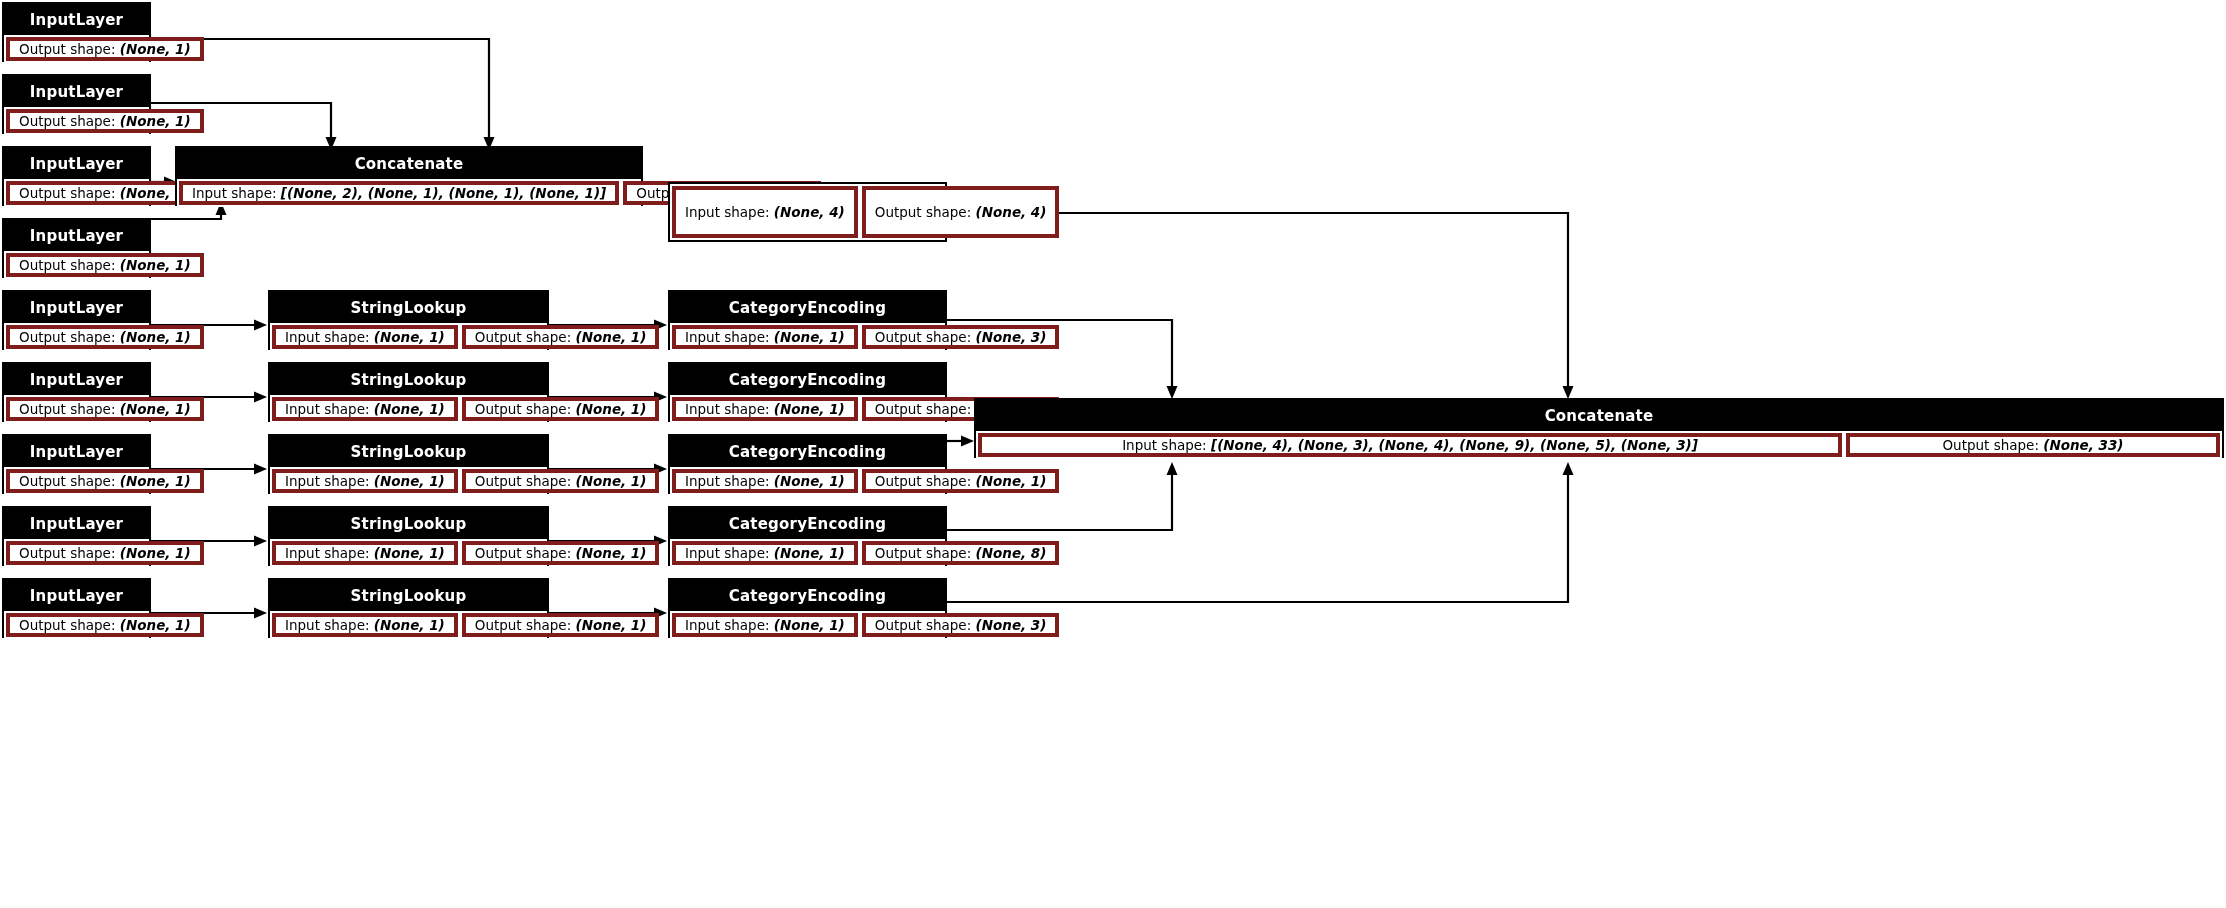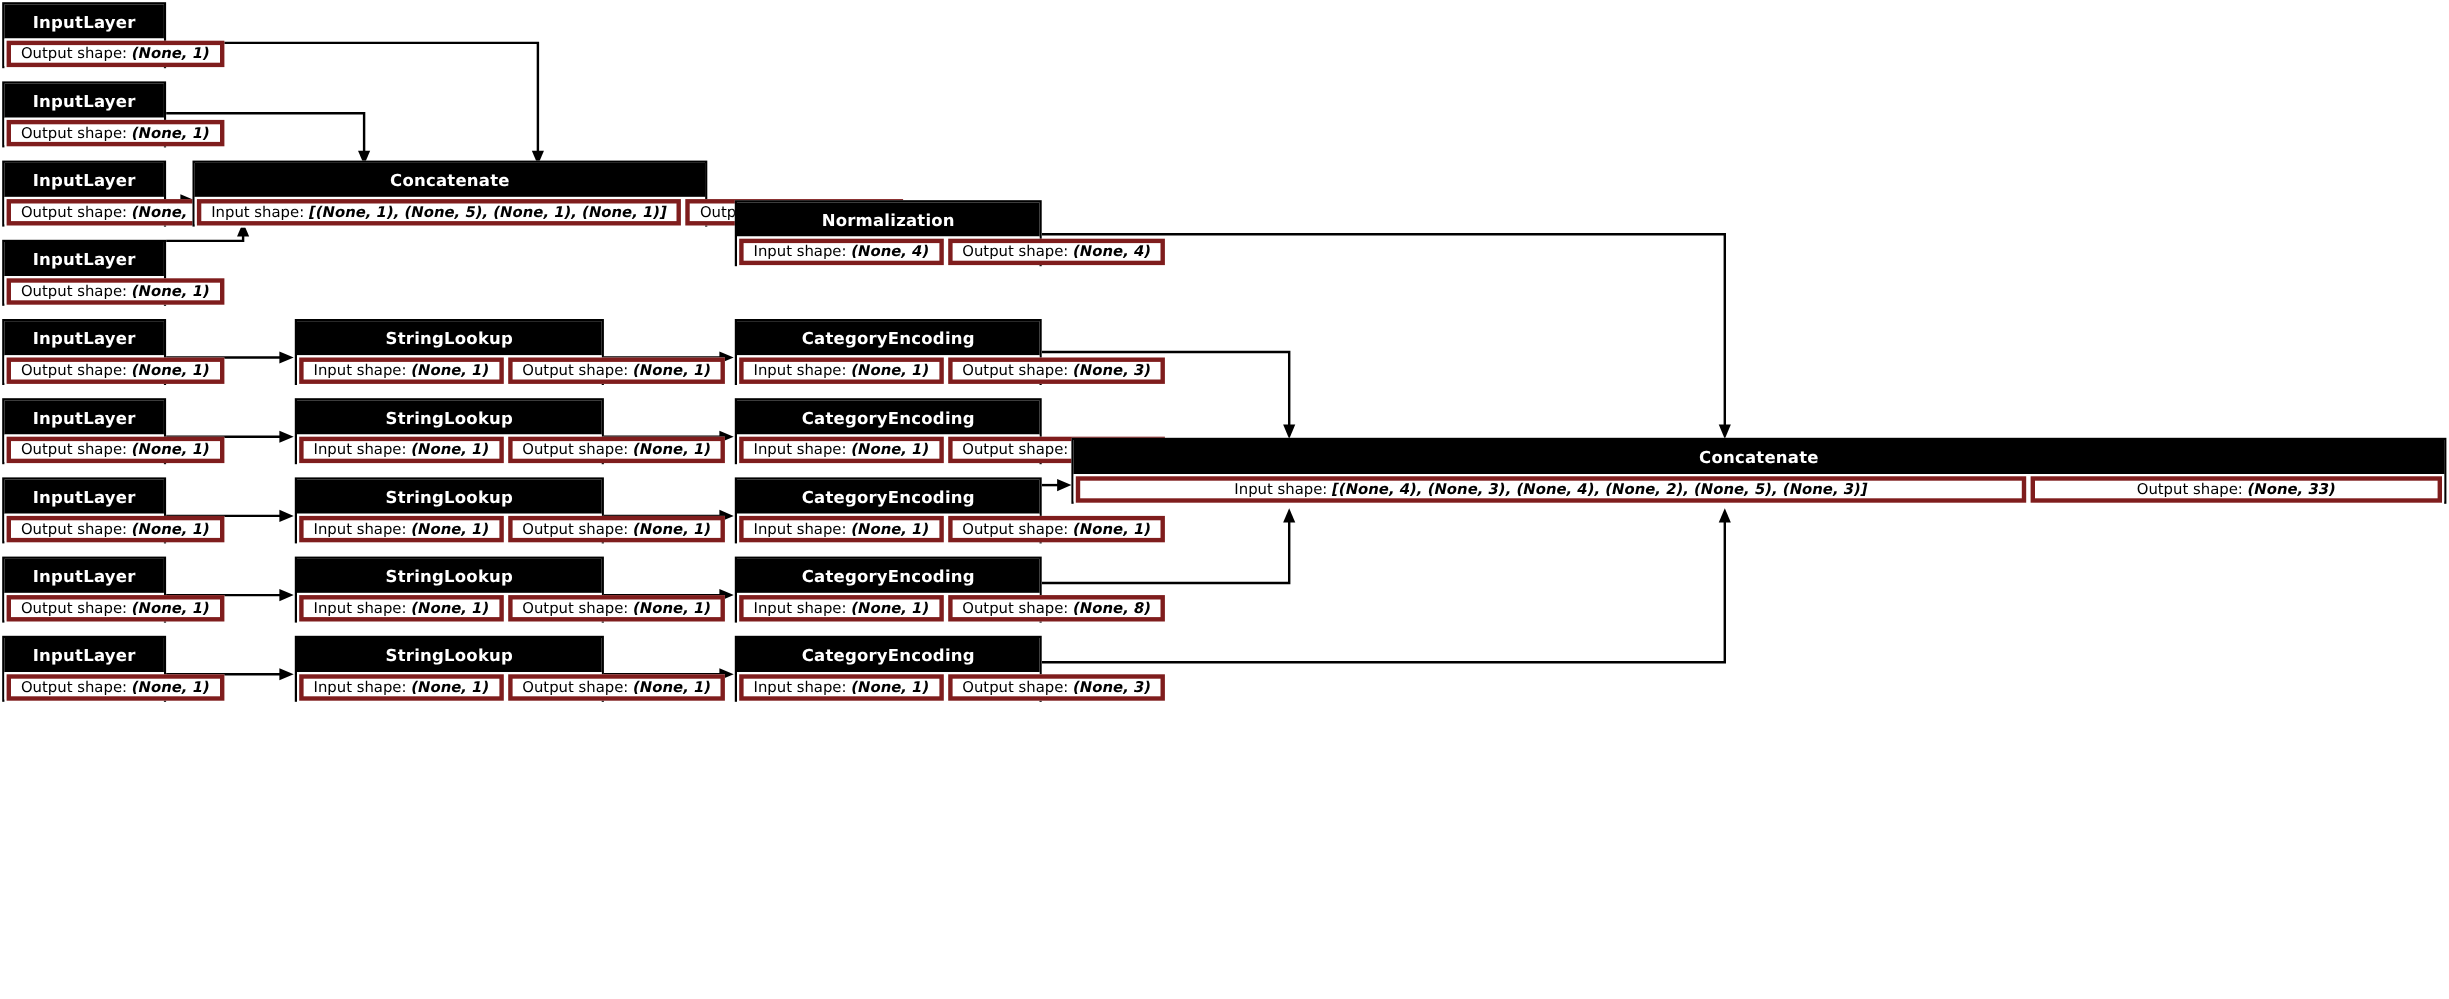--- a/index.html
+++ b/index.html
@@ -173,30 +173,29 @@
       <div class="shape-cell">
         <span class="lbl">Output shape:</span>&nbsp;<b>(None, 1)</b>
       </div>
     </div>
   </div>
 
   <div class="node" style="left:175px; top:146px; width:468px; height:60px;">
     <div class="node-title">Concatenate</div>
     <div class="node-shapes">
       <div class="shape-cell" style="flex:0 0 322px;">
-        <span class="lbl">Input shape:</span>&nbsp;<b>[(None, 1), (None, 5), (None, 1), (None, 1)]</b>
+        <span class="lbl">Input shape:</span>&nbsp;<b>[(None, 2), (None, 1), (None, 1), (None, 1)]</b>
       </div>
       <div class="shape-cell">
         <span class="lbl">Output shape:</span>&nbsp;<b>(None, 4)</b>
       </div>
     </div>
   </div>
 
   <div class="node" style="left:668px; top:182px; width:279px; height:60px;">
-    <div class="node-title">Normalization</div>
     <div class="node-shapes">
       <div class="shape-cell">
         <span class="lbl">Input shape:</span>&nbsp;<b>(None, 4)</b>
       </div>
       <div class="shape-cell">
         <span class="lbl">Output shape:</span>&nbsp;<b>(None, 4)</b>
       </div>
     </div>
   </div>
 
@@ -352,21 +351,21 @@
       <div class="shape-cell">
         <span class="lbl">Output shape:</span>&nbsp;<b>(None, 3)</b>
       </div>
     </div>
   </div>
 
   <div class="node" style="left:974px; top:398px; width:1250px; height:60px;">
     <div class="node-title">Concatenate</div>
     <div class="node-shapes">
       <div class="shape-cell" style="flex:0 0 864px;">
-        <span class="lbl">Input shape:</span>&nbsp;<b>[(None, 4), (None, 3), (None, 4), (None, 2), (None, 5), (None, 3)]</b>
+        <span class="lbl">Input shape:</span>&nbsp;<b>[(None, 4), (None, 3), (None, 4), (None, 9), (None, 5), (None, 3)]</b>
       </div>
       <div class="shape-cell">
         <span class="lbl">Output shape:</span>&nbsp;<b>(None, 33)</b>
       </div>
     </div>
   </div>
 
 </div>
 
 </body></html>

